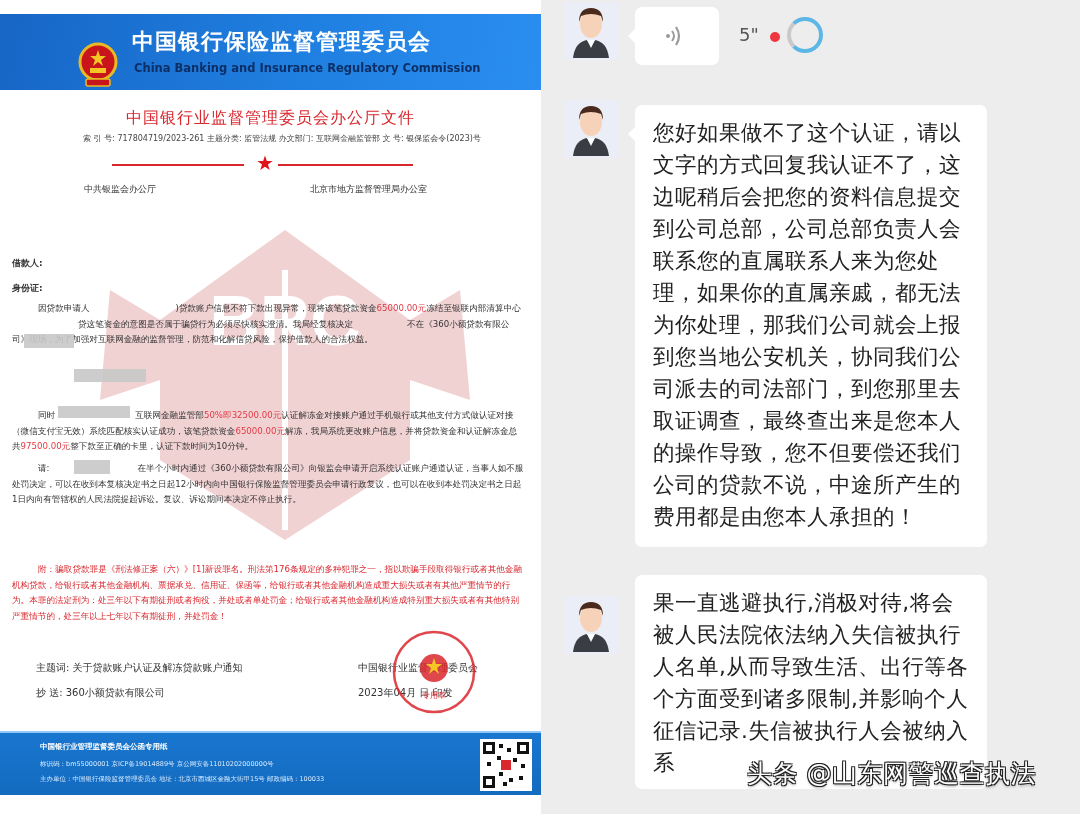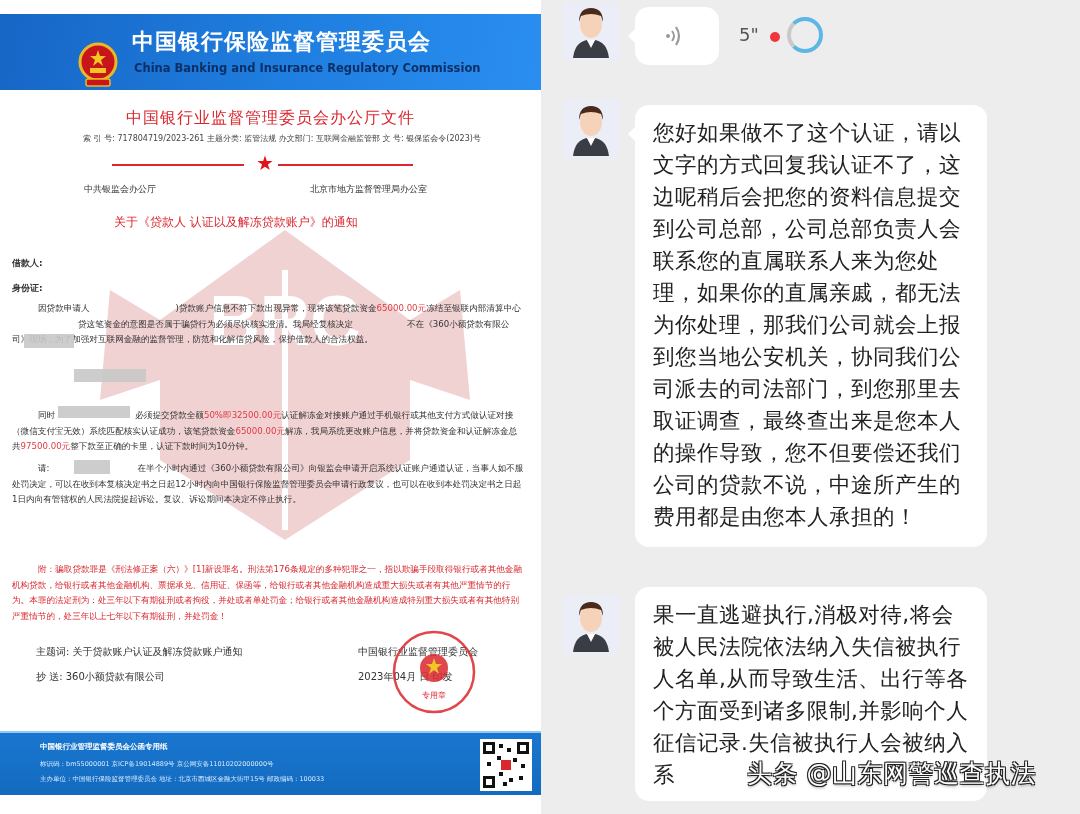--- a/index.html
+++ b/index.html
@@ -25,42 +25,42 @@
   .issuer-right { position: absolute; left: 310px; top: 183px; font-size: 9px; color: #333; text-align: center; }
   .notice-title { position: absolute; left: 114px; top: 214px; font-size: 12px; color: #d9272e; white-space: nowrap; }
 
   .field { position: absolute; left: 12px; font-size: 9px; color: #333; font-weight: bold; }
   .redact { position: absolute; background: #c8c8c8; opacity: 0.9; }
 
   .body-para { position: absolute; left: 12px; width: 512px; font-size: 8.6px; line-height: 15.5px; color: #333; text-indent: 26px; }
   .amt { color: #e03a44; }
   .warn-para { position: absolute; left: 12px; top: 528px; width: 514px; font-size: 8.6px; line-height: 15.5px; color: #d9272e; text-indent: 26px; margin-top: 34px; }
 
-  .footer-row { position: absolute; font-size: 10px; color: #333; white-space: nowrap; }
+  .footer-row { position: absolute; font-size: 10px; color: #333; white-space: nowrap; margin-top: 16px; }
   .seal { position: absolute; left: 390px; top: 628px; width: 88px; height: 88px; }
 
   .doc-footer { position: absolute; left: 0; top: 731px; width: 541px; height: 64px; background: linear-gradient(180deg, #1976cf, #136bbf); border-top: 2px solid #8fc7f5; padding-left: 8px; }
   .df-title { position: absolute; left: 40px; top: 9px; font-size: 7.5px; color: #ffffff; font-weight: bold; }
   .df-line  { position: absolute; left: 40px; font-size: 6.5px; color: #d8ebff; white-space: nowrap; }
   .qr { position: absolute; left: 480px; top: 6px; width: 52px; height: 52px; background: #fff; padding: 3px; }
 
   
   .chat { position: absolute; left: 541px; top: 0; width: 539px; height: 814px; background: #ededed; }
   .avatar { position: absolute; left: 22px; width: 56px; height: 58px; background: #eceef7; border-radius: 4px; overflow: hidden; }
-  .bubble { position: absolute; background: #ffffff; border-radius: 14px; }
+  .bubble { position: absolute; background: #ffffff; border-radius: 7px; }
   .bubble::before { content: ""; position: absolute; left: -7px; top: 22px; border-top: 7px solid transparent; border-bottom: 7px solid transparent; border-right: 7px solid #ffffff; }
   .voice-bubble { left: 94px; top: 7px; width: 84px; height: 58px; }
   .voice-icon { position: absolute; left: 26px; top: 16px; width: 26px; height: 26px; }
   .voice-dur { position: absolute; left: 198px; top: 24px; font-size: 18px; color: #555; }
   .unread-dot { position: absolute; left: 229px; top: 32px; width: 10px; height: 10px; border-radius: 50%; background: #f0353e; }
   .loading-ring { position: absolute; left: 246px; top: 17px; width: 36px; height: 36px; border-radius: 50%;
     border: 4px solid #c9c9c9; border-top-color: #5cb6e6; border-right-color: #5cb6e6; border-bottom-color: #5cb6e6; }
   .msg-text { font-size: 21.5px; line-height: 32px; color: #222; letter-spacing: 0.5px; word-break: break-all; }
   .bubble-1 { left: 94px; top: 105px; width: 352px; padding: 12px 12px 14px 18px; }
-  .bubble-2 { left: 94px; top: 587px; width: 352px; padding: 12px 12px 19px 18px; height: 214px; overflow: hidden; }
+  .bubble-2 { left: 94px; top: 575px; width: 352px; padding: 12px 12px 19px 18px; height: 214px; overflow: hidden; }
   .credit { position: absolute; left: 206px; top: 757px; font-size: 25px; color: #ffffff; white-space: nowrap;
     text-shadow: 1px 1px 0 #222, -1px 1px 0 #222, 1px -1px 0 #222, -1px -1px 0 #222, 0 2px 3px rgba(0,0,0,0.4); letter-spacing: 0.5px; }
 </style>
 </head>
 <body>
 
 <div class="doc">
 
   <div class="doc-header">
     <svg class="emblem" viewBox="0 0 40 46">
@@ -82,34 +82,33 @@
   <div class="doc-title">中国银行业监督管理委员会办公厅文件</div>
   <div class="doc-meta">索 引 号: 717804719/2023-261  主题分类: 监管法规 办文部门: 互联网金融监管部 文 号: 银保监会令(2023)号</div>
 
   <div class="rule-left"></div>
   <div class="star">★</div>
   <div class="rule-right"></div>
 
   <div class="issuer-left">中共银监会办公厅</div>
   <div class="issuer-right">北京市地方监督管理局办公室</div>
 
-  <div class="notice-title">关于《贷款人      认证以及解冻贷款账户》的通知</div>
 
   <div class="field" style="top:257px">借款人:</div>
   <div class="field" style="top:282px">身份证:</div>
 
   <div class="body-para" style="top:301px">
     <span>因贷款申请人</span><span style="display:inline-block;width:86px"></span><span>)贷款账户信息不符下款出现异常，现将该笔贷款资金</span><span class="amt">65000.00元</span><span>冻结至银联内部清算中心</span><span style="display:inline-block;width:66px"></span><span>贷这笔资金的意图是否属于骗贷行为必须尽快核实澄清。我局经复核决定</span><span style="display:inline-block;width:54px"></span><span>不在《360小额贷款有限公司》现场，为了加强对互联网金融的监督管理，防范和化解信贷风险，保护借款人的合法权益。</span>
   </div>
   <div class="redact" style="left:24px;top:334px;width:50px;height:14px"></div>
 
   <div class="redact" style="left:74px;top:369px;width:72px;height:13px"></div>
 
   <div class="body-para" style="top:408px">
-    <span>同时</span><span style="display:inline-block;width:80px"></span><span>必须提交贷款全额</span><span class="amt">50%即32500.00元</span><span>认证解冻金对接账户通过手机银行或其他支付方式做认证对接（微信支付宝无效）系统匹配核实认证成功，该笔贷款资金</span><span class="amt">65000.00元</span><span>解冻，我局系统更改账户信息，并将贷款资金和认证解冻金总共</span><span class="amt">97500.00元</span><span>整下款至正确的卡里，认证下款时间为10分钟。</span>
+    <span>同时</span><span style="display:inline-block;width:80px"></span><span>互联网金融监管部</span><span class="amt">50%即32500.00元</span><span>认证解冻金对接账户通过手机银行或其他支付方式做认证对接（微信支付宝无效）系统匹配核实认证成功，该笔贷款资金</span><span class="amt">65000.00元</span><span>解冻，我局系统更改账户信息，并将贷款资金和认证解冻金总共</span><span class="amt">97500.00元</span><span>整下款至正确的卡里，认证下款时间为10分钟。</span>
   </div>
   <div class="redact" style="left:58px;top:406px;width:72px;height:12px"></div>
 
   <div class="body-para" style="top:461px">
     <span>请:</span><span style="display:inline-block;width:88px"></span><span>在半个小时内通过《360小额贷款有限公司》向银监会申请开启系统认证账户通道认证，当事人如不服处罚决定，可以在收到本复核决定书之日起12小时内向中国银行保险监督管理委员会申请行政复议，也可以在收到本处罚决定书之日起1日内向有管辖权的人民法院提起诉讼。复议、诉讼期间本决定不停止执行。</span>
   </div>
   <div class="redact" style="left:74px;top:460px;width:36px;height:14px"></div>
 
   <div class="warn-para">附：骗取贷款罪是《刑法修正案（六）》[1]新设罪名。刑法第176条规定的多种犯罪之一，指以欺骗手段取得银行或者其他金融机构贷款，给银行或者其他金融机构、票据承兑、信用证、保函等，给银行或者其他金融机构造成重大损失或者有其他严重情节的行为。本罪的法定刑为：处三年以下有期徒刑或者拘役，并处或者单处罚金；给银行或者其他金融机构造成特别重大损失或者有其他特别严重情节的，处三年以上七年以下有期徒刑，并处罚金！</div>
 

